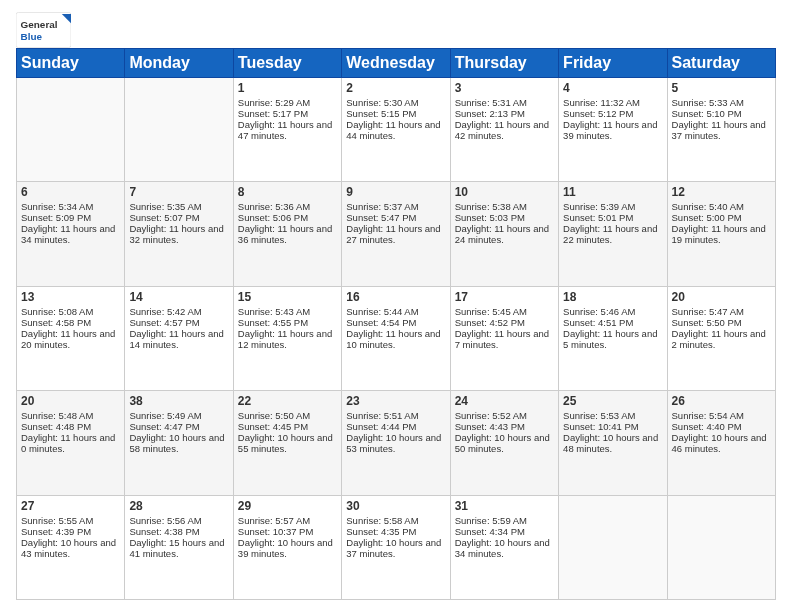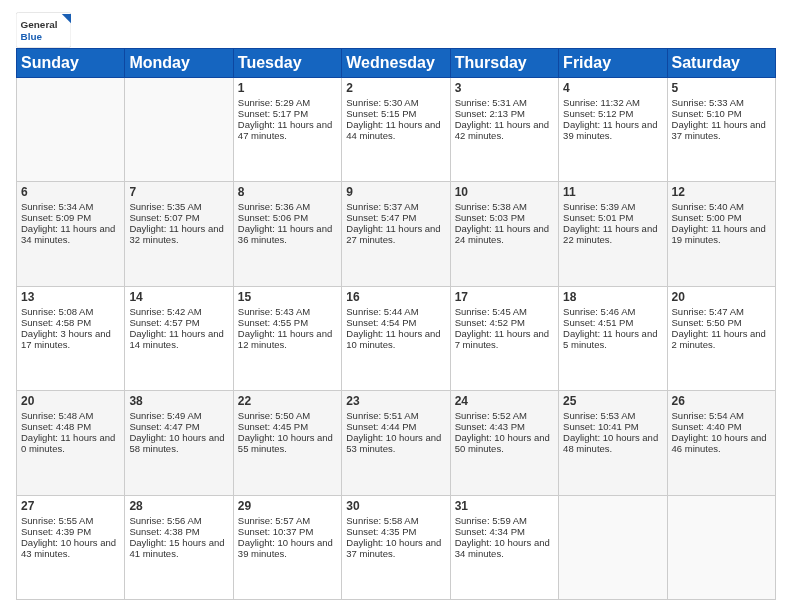--- a/index.html
+++ b/index.html
@@ -190,21 +190,21 @@
             <div>Sunrise: 5:40 AM</div>
             <div>Sunset: 5:00 PM</div>
             <div>Daylight: 11 hours and 19 minutes.</div>
           </td>
         </tr>
         <tr>
           <td>
             <span class="day-number">13</span>
             <div>Sunrise: 5:08 AM</div>
             <div>Sunset: 4:58 PM</div>
-            <div>Daylight: 3 hours and 17 minutes.</div>
+            <div>Daylight: 11 hours and 20 minutes.</div>
           </td>
           <td>
             <span class="day-number">14</span>
             <div>Sunrise: 5:42 AM</div>
             <div>Sunset: 4:57 PM</div>
             <div>Daylight: 11 hours and 14 minutes.</div>
           </td>
           <td>
             <span class="day-number">15</span>
             <div>Sunrise: 5:43 AM</div>

